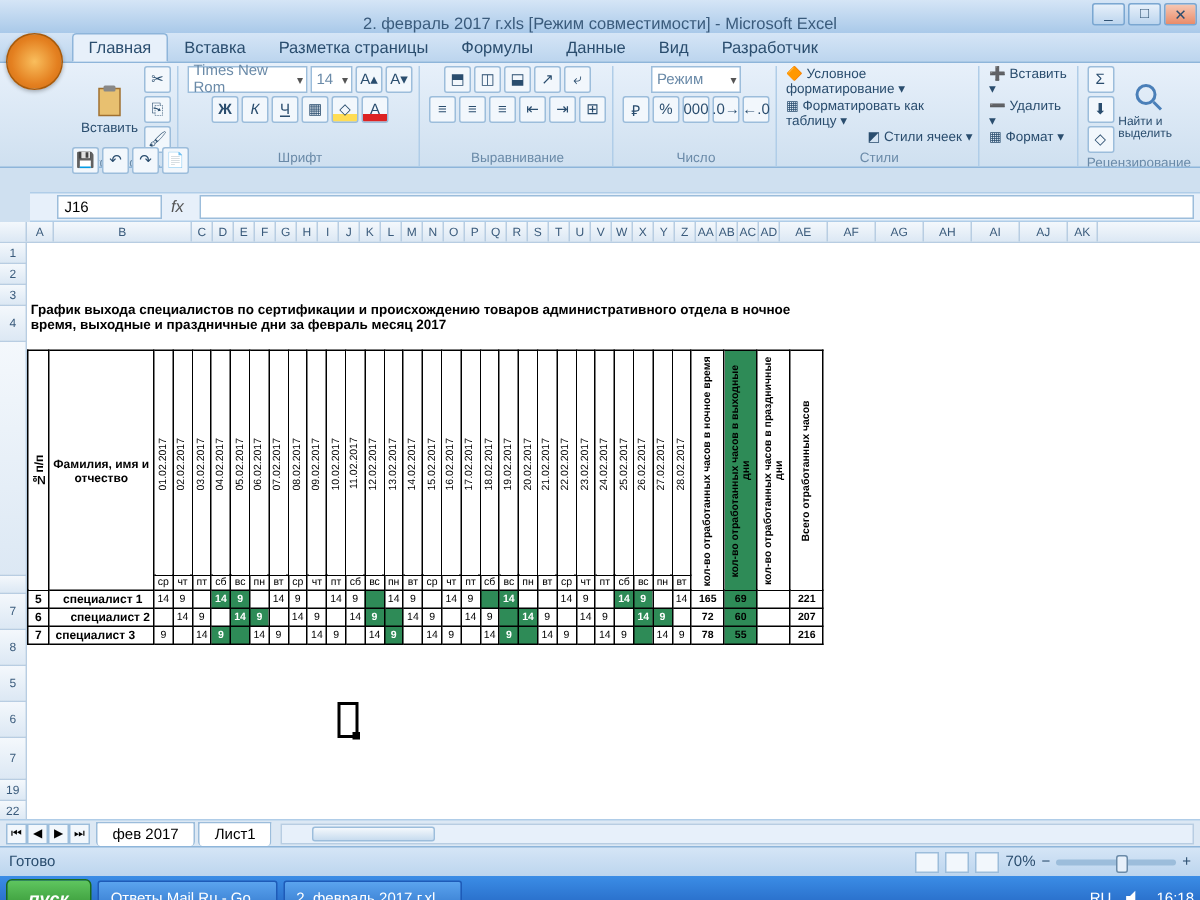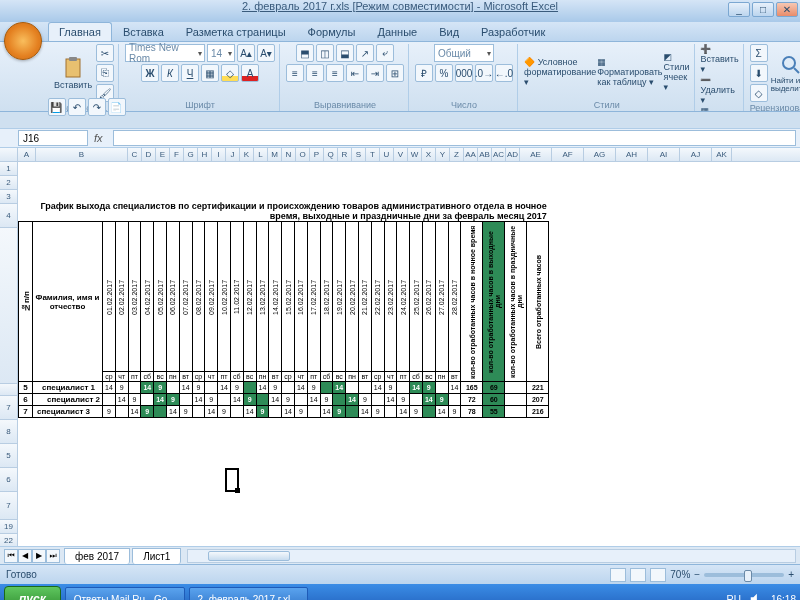--- a/index.html
+++ b/index.html
@@ -1,37 +1,37 @@
 <!DOCTYPE html>
 <html><head>
 <meta charset="utf-8">
 <style>
 * { box-sizing: border-box; margin: 0; padding: 0; font-family: 'Segoe UI', Tahoma, sans-serif; }
 body { width: 800px; height: 600px; overflow: hidden; background: #cfe0f0; font-size: 11px; position: relative; }
-.titlebar { height: 22px; background: linear-gradient(#d5e5f6,#a9c9e9); display:flex; align-items:flex-start; justify-content:center; position:relative; color:#3a5b7c; font-size:11px;text-decoration:underline; }
+.titlebar { height: 22px; background: linear-gradient(#d5e5f6,#a9c9e9); display:flex; align-items:flex-end; justify-content:center; position:relative; color:#3a5b7c; font-size:11px; }
 .titlebar .wincontrols { position:absolute; right:2px; top:2px; display:flex; gap:2px; }
 .winbtn { width:22px; height:15px; background:linear-gradient(#e7f0fa,#bcd5ee); border:1px solid #7ba7d1; border-radius:2px; display:flex; align-items:center; justify-content:center; font-size:10px; color:#2a4d6e; cursor:pointer; }
 .winbtn.close { background:linear-gradient(#f6c7b3,#e98c6a); }
 .officebtn { position:absolute; left:4px; top:22px; width:38px; height:38px; border-radius:50%; background: radial-gradient(circle,#f9be5d,#e48020 60%,#c96a14); border:1px solid #a85a0a; z-index:10; box-shadow:0 1px 3px rgba(0,0,0,.3); cursor:pointer; }
 .tabs { height:20px; background:linear-gradient(#d5e5f6,#bcd5ee); display:flex; padding-left:48px; border-bottom:1px solid #8eb5da; }
 .tab { padding:3px 10px; font-size:11px; color:#2a4d6e; cursor:pointer; border:1px solid transparent; border-bottom:none; }
 .tab.active { background:#e7f0fa; border-color:#8eb5da; border-radius:3px 3px 0 0; }
 .ribbon { height:70px; background:linear-gradient(#e7f0fa,#cfe0f0); display:flex; border-bottom:1px solid #8eb5da; padding:2px 2px 0 48px; gap:2px; overflow:hidden; }
 .group { border-right:1px solid #b0cde8; padding:0 4px; display:flex; flex-direction:column; justify-content:space-between; font-size:9px; color:#6a8aa8; }
 .group .label { text-align:center; padding:1px 0; }
 .group .body { display:flex; align-items:center; gap:2px; flex:1; }
 .bigbtn { display:flex; flex-direction:column; align-items:center; justify-content:center; width:42px; height:52px; border:1px solid transparent; border-radius:3px; cursor:pointer; font-size:9px; color:#2a4d6e; }
 .bigicon { width:24px; height:24px; }
 .smallbtn { width:18px; height:18px; border:1px solid #9cbddb; background:#f2f7fc; border-radius:2px; cursor:pointer; display:flex; align-items:center; justify-content:center; font-size:10px; color:#2a4d6e; }
 .fontbox { display:flex; flex-direction:column; gap:2px; }
 .fontrow { display:flex; gap:2px; align-items:center; }
 .combo { height:18px; border:1px solid #9cbddb; background:#fff; font-size:10px; padding:0 14px 0 3px; position:relative; display:flex; align-items:center; }
 .combo::after { content:"▾"; position:absolute; right:2px; font-size:8px; color:#555; }
 .qat { position:absolute; left:48px; top:98px; display:flex; gap:2px; }
-.formulabar { height:20px; background:#e7f0fa; display:flex; align-items:center; border-top:1px solid #b0cde8; border-bottom:1px solid #b0cde8; margin-top:16px; }
+.formulabar { height:20px; background:#e7f0fa; display:flex; align-items:center; border-top:1px solid #b0cde8; border-bottom:1px solid #b0cde8; margin-top:16px;margin-left:20px; }
 .namebox { width:70px; height:16px; border:1px solid #9cbddb; background:#fff; margin-left:18px; padding-left:4px; font-size:10px; display:flex; align-items:center; }
 .fxbar { flex:1; height:16px; border:1px solid #9cbddb; background:#fff; margin:0 4px; }
 .fx { padding:0 6px; font-style:italic; color:#555; }
 .sheet { background:#fff; height: 398px; overflow:hidden; position:relative; }
 .colhdrs { display:flex; height:14px; background:linear-gradient(#f4f8fc,#dce8f4); border-bottom:1px solid #b8cde2; font-size:8px; color:#3a5b7c; }
 .rowhdr-spacer { width:18px; border-right:1px solid #b8cde2; background:linear-gradient(#f4f8fc,#dce8f4); }
 .ch { border-right:1px solid #b8cde2; text-align:center; line-height:14px; }
 .grid { display:flex; }
 .rowhdrs { width:18px; }
 .rh { height:18px; border-bottom:1px solid #b8cde2; border-right:1px solid #b8cde2; background:linear-gradient(#f4f8fc,#dce8f4); font-size:8px; text-align:center; line-height:18px; color:#3a5b7c; }
@@ -39,21 +39,21 @@
 .schedule { position:absolute; left:0; top:38px; }
 .schedule table { border-collapse:collapse; }
 .schedule td, .schedule th { border:1px solid #000; font-size:7px; text-align:center; padding:1px 2px; background:#fff; }
 .schedule .rot { writing-mode:vertical-rl; transform:rotate(180deg); height:150px; font-size:7px; padding:2px 1px; }
 .schedule .name { width:70px; font-size:8px; font-weight:bold; }
 .schedule .num { width:14px; font-size:8px; font-weight:bold; }
 .schedule .day { width:12px; }
 .schedule .tot { width:22px; font-weight:bold; }
 .schedule .hl { background:#2e8b57; color:#fff; font-weight:bold; }
 .schedule .hlh { background:#2e8b57; }
-.schedule .title-row td { border:none; background:transparent; text-align:right; font-size:9px; font-weight:bold; padding-bottom:0; }
+.schedule .title-row td { border:none; background:transparent; text-align:left; font-size:9px; font-weight:bold; padding-bottom:12px; }
 .sel { position:absolute; border:2px solid #000; background:transparent; pointer-events:none; }
 .sel::after { content:""; position:absolute; right:-3px; bottom:-3px; width:5px; height:5px; background:#000; }
 .sheettabs { height:18px; background:#dce8f4; display:flex; align-items:center; border-top:1px solid #b0cde8; font-size:10px; }
 .sheettabs .nav { display:flex; margin:0 4px; }
 .sheettabs .navbtn { width:14px; height:14px; border:1px solid #9cbddb; background:#f2f7fc; font-size:8px; text-align:center; line-height:12px; cursor:pointer; }
 .sheettab { padding:2px 10px; background:#fff; border:1px solid #9cbddb; border-bottom:none; margin-right:2px; border-radius:0 0 3px 3px; cursor:pointer; }
 .sheettab.active { font-weight:normal; }
 .hscroll { flex:1; height:14px; background:#e7f0fa; border:1px solid #b8cde2; margin:0 4px; position:relative; }
 .hscroll::before { content:""; position:absolute; left:20px; width:80px; top:1px; bottom:1px; background:linear-gradient(#f4f8fc,#c8dcef); border:1px solid #9cbddb; border-radius:2px; }
 .statusbar { height:20px; background:linear-gradient(#d5e5f6,#bcd5ee); display:flex; align-items:center; justify-content:space-between; padding:0 6px; font-size:10px; color:#2a4d6e; border-top:1px solid #8eb5da; }
@@ -149,35 +149,35 @@
         <div class="smallbtn">⇥</div>
         <div class="smallbtn">⊞</div>
       </div>
     </div>
     <div class="label">Выравнивание</div>
   </div>
   <div class="group">
     <div class="body fontbox">
       <div class="fontrow">
           <div class="combo" style="width:60px">
-            <span>Общий</span>
+            <span>Режим</span>
           </div>
         </div>
       <div class="fontrow">
         <div class="smallbtn">₽</div>
         <div class="smallbtn">%</div>
         <div class="smallbtn">000</div>
         <div class="smallbtn">.0→</div>
         <div class="smallbtn">←.0</div>
       </div>
     </div>
     <div class="label">Число</div>
   </div>
   <div class="group">
-    <div class="body" style="align-items:center;gap:1px;font-size:9px;color:#2a4d6e">
+    <div class="body" style="flex-direction:column;align-items:flex-end;gap:1px;font-size:9px;color:#2a4d6e">
       <div style="cursor:pointer">🔶 <span>Условное форматирование</span> ▾</div>
       <div style="cursor:pointer">▦ <span>Форматировать как таблицу</span> ▾</div>
       <div style="cursor:pointer">◩ <span>Стили ячеек</span> ▾</div>
     </div>
     <div class="label">Стили</div>
   </div>
   <div class="group">
     <div class="body" style="flex-direction:column;align-items:flex-start;gap:1px;font-size:9px;color:#2a4d6e">
       <div style="cursor:pointer">➕ <span>Вставить</span> ▾</div>
       <div style="cursor:pointer">➖ <span>Удалить</span> ▾</div>

